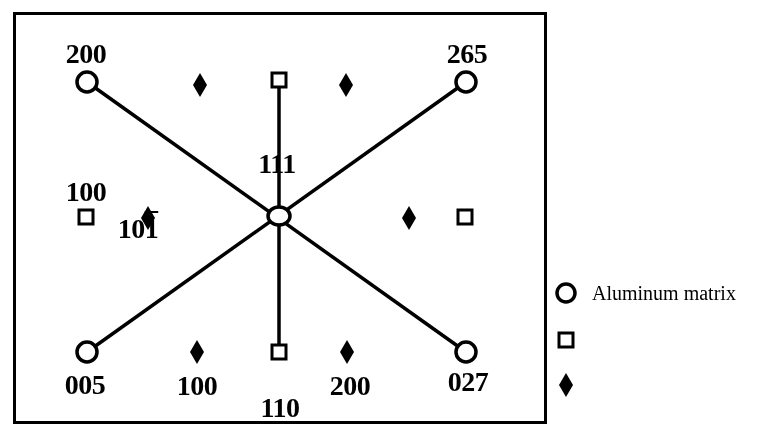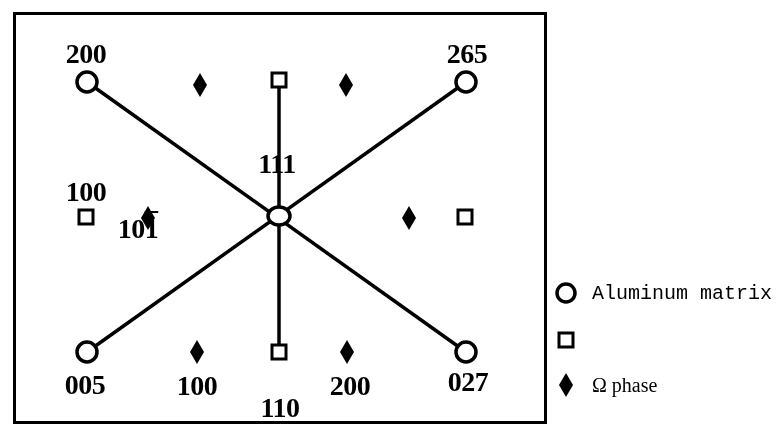--- a/index.html
+++ b/index.html
@@ -54,30 +54,29 @@
 <div class="lbl" style="left:277px; top:150px;">111</div>
 <div class="lbl" style="left:86px; top:178px;">100</div>
 <div class="lbl" style="left:138px; top:178px;margin-top:37px;"><span>10</span><span class="overbar">1</span></div>
 <div class="lbl" style="left:85px; top:371px;">005</div>
 <div class="lbl" style="left:197px; top:372px;">100</div>
 <div class="lbl" style="left:280px; top:394px;">110</div>
 <div class="lbl" style="left:350px; top:372px;">200</div>
 <div class="lbl" style="left:468px; top:368px;">027</div>
 
 <div class="legend">
-  <div class="legend-item" style="top:5px;font-family:Liberation Mono, monospace;">
+  <div class="legend-item" style="top:5px;">
     <svg width="24" height="24">
         <circle cx="12" cy="12" r="9" fill="#fff" stroke="#000" stroke-width="3.5"></circle>
       </svg>
     <span class="legend-text">Aluminum matrix</span>
   </div>
   <div class="legend-item" style="top:52px;">
     <svg width="24" height="24">
         <rect x="5" y="5" width="14" height="14" fill="#fff" stroke="#000" stroke-width="3"></rect>
       </svg>
   </div>
   <div class="legend-item" style="top:96px;">
     <svg width="24" height="26">
         <polygon points="12,1 19,13 12,25 5,13" fill="#000"></polygon>
       </svg>
-    <span class="legend-text">Ω phase</span>
   </div>
 </div>
 
 </body></html>

